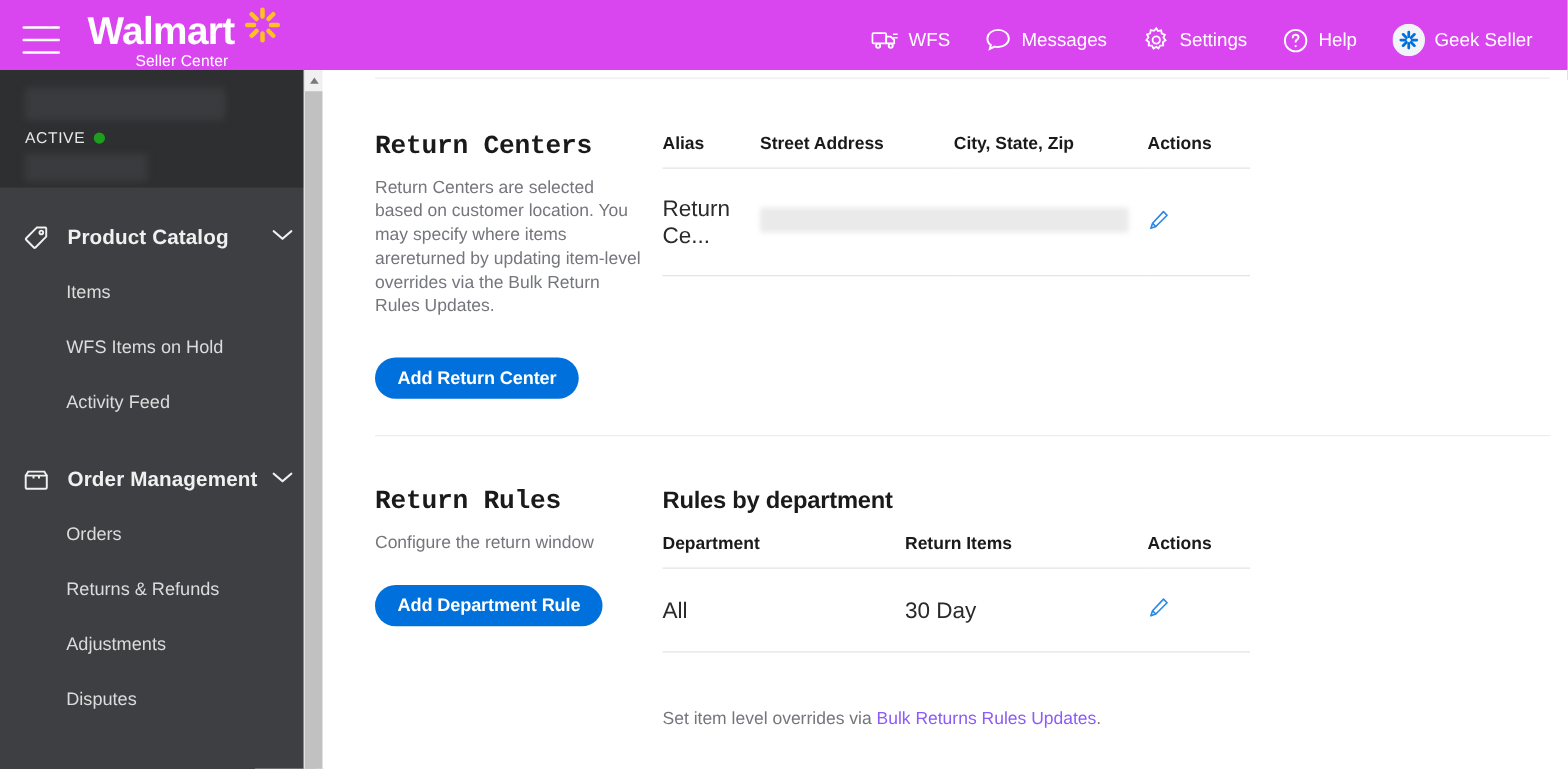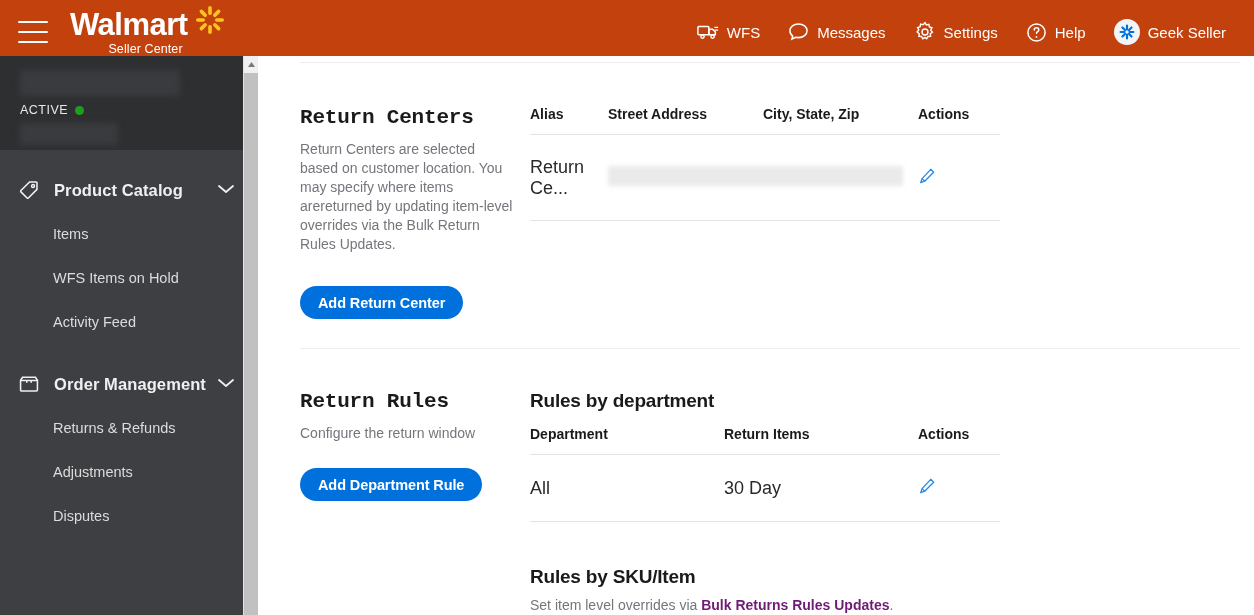--- a/index.html
+++ b/index.html
@@ -8,21 +8,21 @@
     overflow: hidden;
     background: #ffffff;
     font-family: "Liberation Sans", sans-serif;
     -webkit-font-smoothing: antialiased;
   }
 
   
   .header {
     position: absolute; top: 0; left: 0;
     width: 1254px; height: 64px;
-    background: #c2410c;
+    background: #d946ef;
     display: flex; align-items: center;
   }
   .hamburger {
     width: 30px; height: 22px;
     margin-left: 18px; margin-right: 22px;
     display: flex; flex-direction: column; justify-content: space-between;
     cursor: pointer;
   }
   .hamburger span { display: block; height: 2px; width: 30px; background: #fff; border-radius: 1px; }
 
@@ -133,21 +133,21 @@
   }
   table.dt td {
     font-size: 18px; color: #2a2a2a; padding: 22px 0 21px 0;
     border-bottom: 1px solid #e4e4e4; vertical-align: middle;
   }
   .cell-redact { display: inline-block; height: 20px; background: #eaeaea; filter: blur(2px); border-radius: 2px; }
   .pencil { cursor: pointer; display: inline-block; }
 
   .sku-title { font-size: 19px; font-weight: bold; color: #1a1a1a; letter-spacing: -0.2px; }
   .sku-desc { font-size: 14px; color: #74767c; margin-top: 9px; }
-  .sku-link { color: #701a75; cursor: pointer; font-weight: bold; }
+  .sku-link { color: #8b5cf6; cursor: pointer; }
 </style>
 </head>
 <body>
 
 <div class="header">
   <div class="hamburger">
     <span></span>
       <span></span>
       <span></span>
   </div>
@@ -282,20 +282,23 @@
         <path d="M2.8 8.2l2.1-3.5h14.2l2.1 3.5"></path>
         <path d="M9.6 8.2v2.4M14.4 8.2v2.4"></path>
       </svg>
     </span>
     <span class="glabel">Order Management</span>
     <span class="chev">
       <svg width="18" height="12" viewBox="0 0 18 12" fill="none" stroke="#f0f0f0" stroke-width="1.8">
         <path d="M2 3l7 6 7-6" stroke-linecap="round" stroke-linejoin="round"></path>
       </svg>
     </span>
+  </div>
+  <div class="nav-item">
+    <span>Orders</span>
   </div>
   <div class="nav-item">
     <span>Returns &amp; Refunds</span>
   </div>
   <div class="nav-item">
     <span>Adjustments</span>
   </div>
   <div class="nav-item">
     <span>Disputes</span>
   </div>
@@ -388,19 +391,18 @@
                   <path d="M14.2 2.6l3.2 3.2-10 10L3 17.4l1.5-4.5z" stroke-linejoin="round"></path>
                   <path d="M4.5 12.9l3.2 3.2"></path>
                 </svg>
               </span>
             </td>
           </tr>
         </tbody>
       </table>
 
       <div style="margin-top:44px;">
-        <div class="sku-title">Rules by SKU/Item</div>
         <div class="sku-desc"><span>Set item level overrides via </span><span class="sku-link">Bulk Returns Rules Updates</span><span>.</span></div>
       </div>
     </div>
   </div>
 
 </div>
 
 </body></html>

